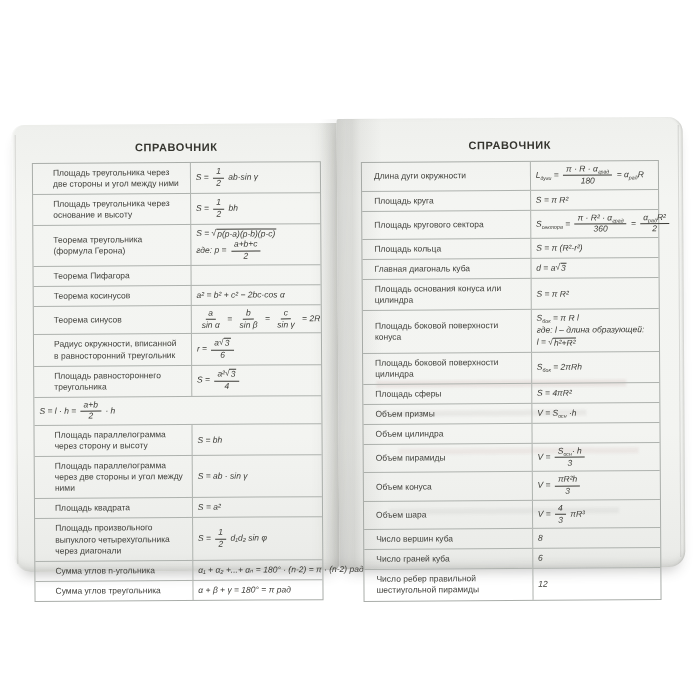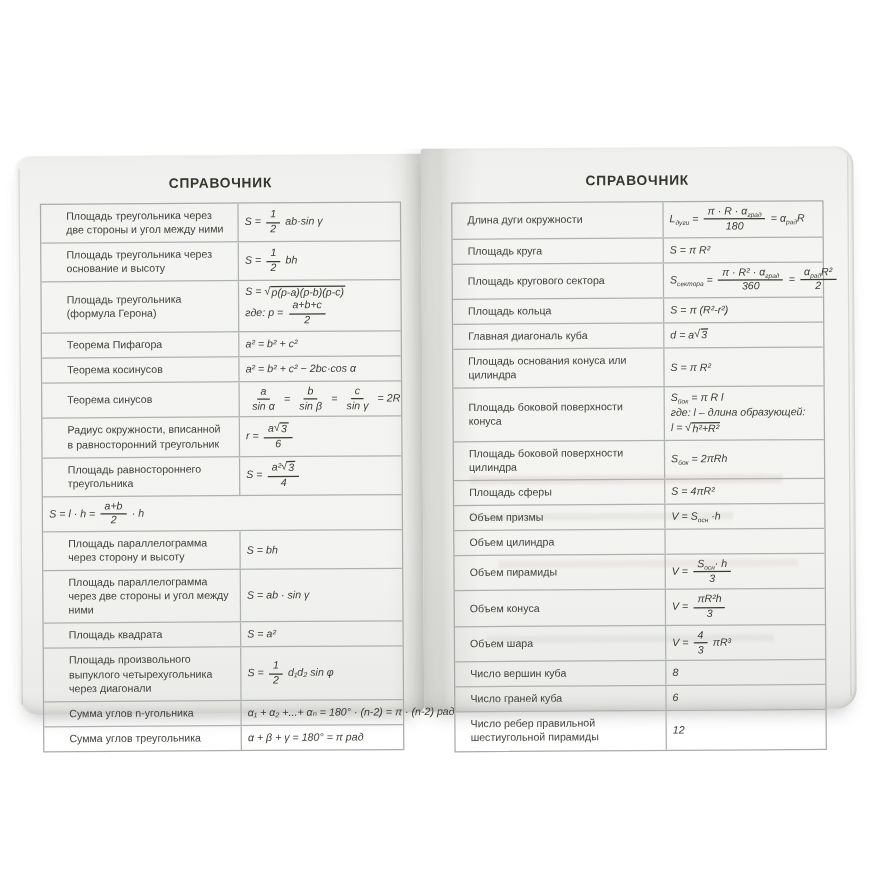--- a/index.html
+++ b/index.html
@@ -114,37 +114,34 @@
           <div class="frow">
             <div class="cell label">Площадь треугольника через основание и высоту</div>
             <div class="cell value">
               <div class="fline">S = <span class="frac">
                   <span class="num">1</span>
                   <span class="den">2</span>
                 </span> bh</div>
             </div>
           </div>
           <div class="frow">
-            <div class="cell label">Площадь треугольника (формула Герона)</div>
+            <div class="cell label">Теорема треугольника (формула Герона)</div>
             <div class="cell value">
               <div class="fline">S = <span class="sqrt">
                   <span class="rad">√</span>
                   <span class="radbody">p(p-a)(p-b)(p-c)</span>
                 </span></div>
               <div class="fline">где:  p = <span class="frac">
                   <span class="num">a+b+c</span>
                   <span class="den">2</span>
                 </span></div>
             </div>
           </div>
           <div class="frow">
             <div class="cell label">Теорема Пифагора</div>
-            <div class="cell value">
-              <div class="fline">a² = b² + c²</div>
-            </div>
           </div>
           <div class="frow">
             <div class="cell label">Теорема косинусов</div>
             <div class="cell value">
               <div class="fline">a² = b² + c² − 2bc·cos α</div>
             </div>
           </div>
           <div class="frow">
             <div class="cell label">Теорема синусов</div>
             <div class="cell value">

